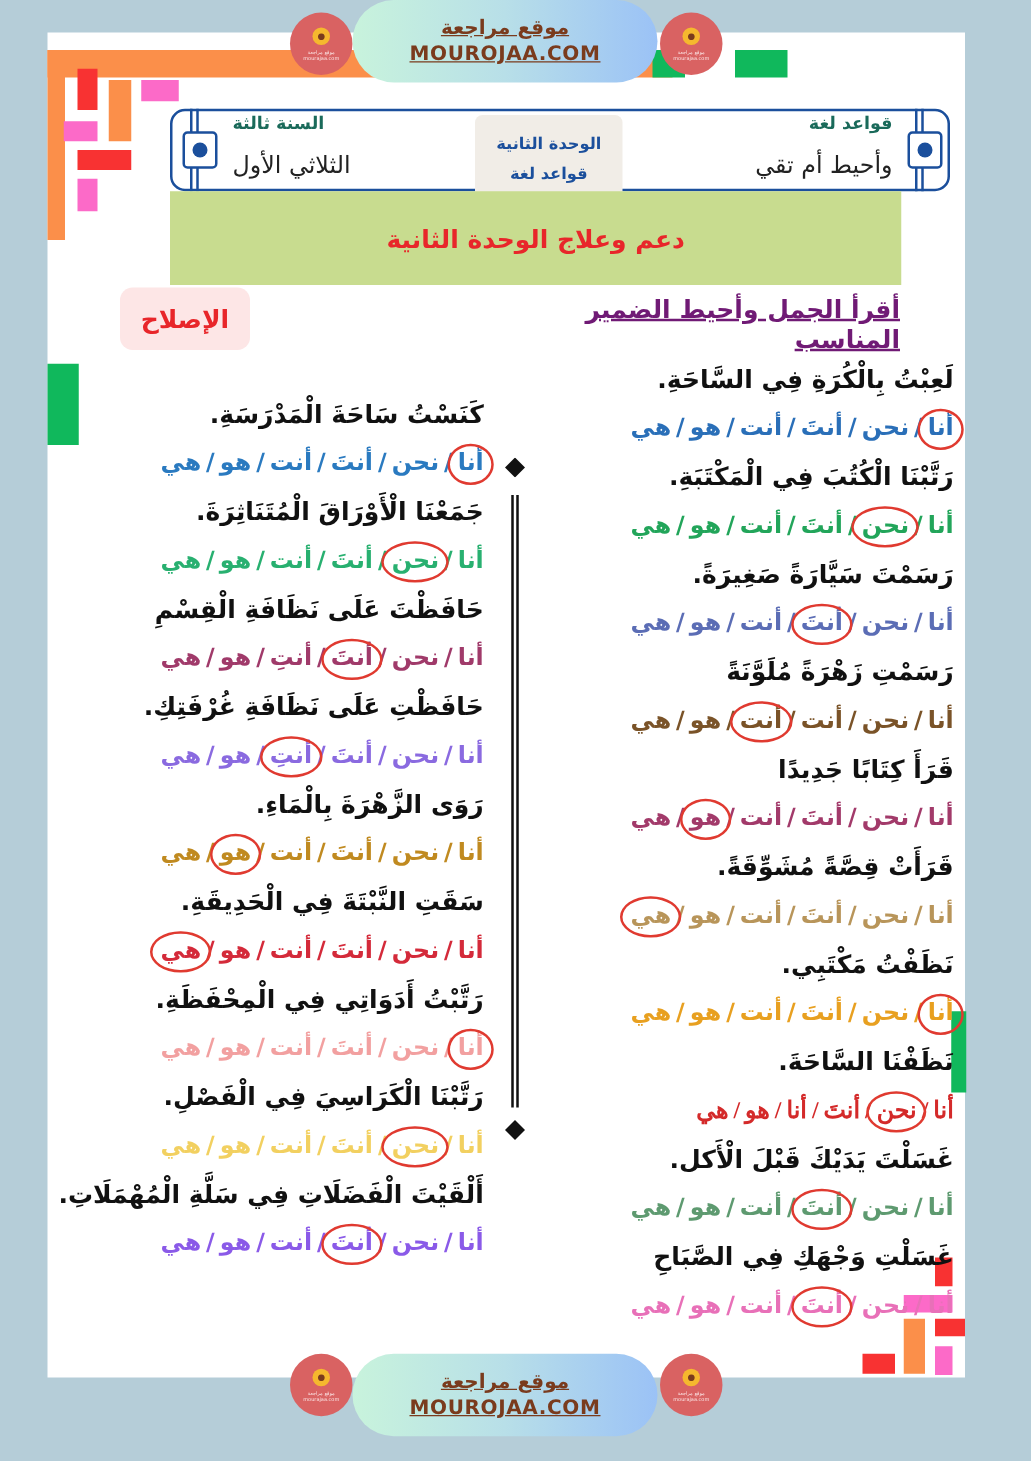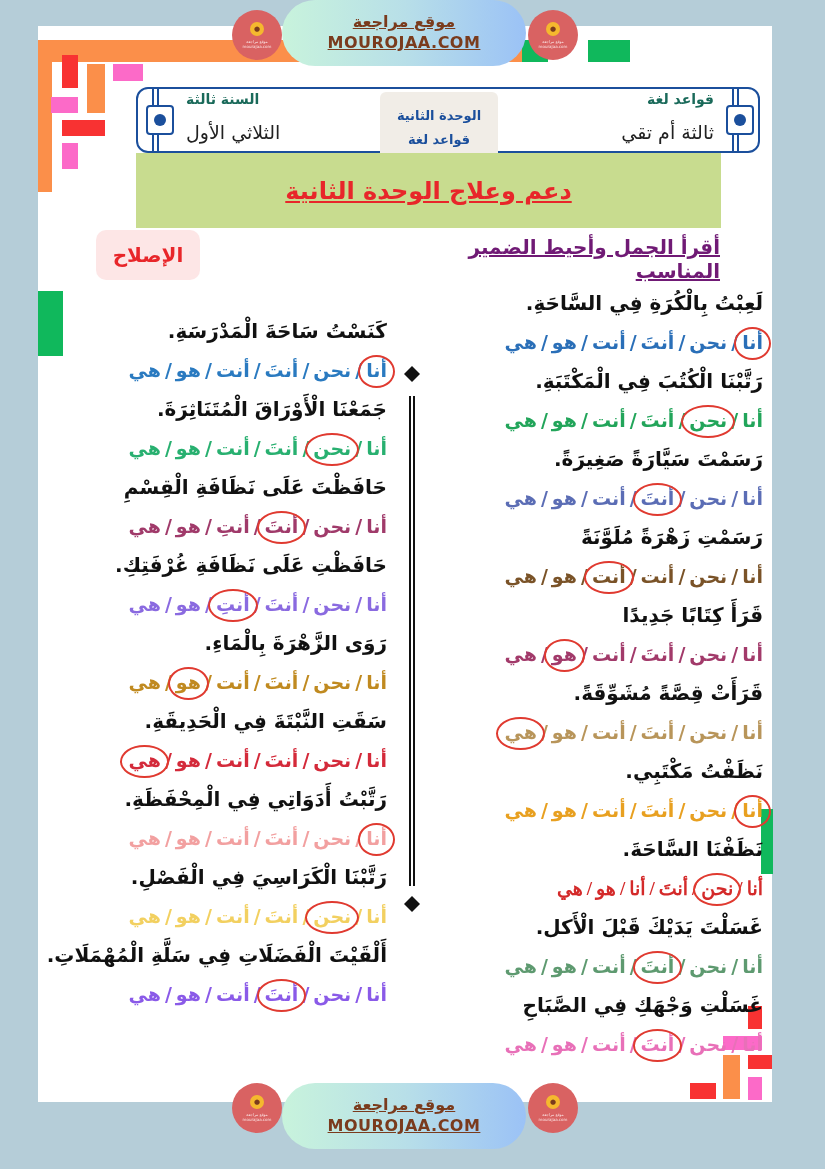--- a/index.html
+++ b/index.html
@@ -22,21 +22,21 @@
   .hdr-knob .box { position:absolute; left:0; top:18px; width:24px; height:26px; border:2.5px solid #1b4f9c; border-radius:4px; background:#fff; display:flex; align-items:center; justify-content:center; }
   .hdr-knob .box span { width:12px; height:12px; border-radius:50%; background:#1b4f9c; display:block; }
   .hdr-text { position:absolute; direction:rtl; font-weight:bold; }
   .hdr-title { color:#1a6a5a; font-size:14px; }
   .hdr-sub { color:#222; font-size:19px; font-weight:normal; }
   .hdr-center { position:absolute; left:242px; top:3px; width:118px; height:71px; background:#f1ede7; border-radius:6px; display:flex; flex-direction:column; align-items:center; justify-content:center; direction:rtl; }
   .hdr-center span { color:#1b4f9c; font-weight:bold; font-size:13px; line-height:24px; }
 
   .banner { position:absolute; left:136px; top:153px; width:585px; height:75px; background:#c8dc8f;
     display:flex; align-items:center; justify-content:center; }
-  .banner-title { color:#e8262a; font-size:24px; font-weight:bold; text-decoration:underline; direction:rtl; }
+  .banner-title { color:#e8262a; font-size:20px; font-weight:bold; direction:rtl; }
 
   .correction { position:absolute; left:96px; top:230px; width:104px; height:50px; background:#fde6e6; border-radius:10px;
     display:flex; align-items:center; justify-content:center; color:#e8262a; font-size:20px; font-weight:bold; direction:rtl; }
   .instruction { position:absolute; left:378px; top:235px; width:342px; text-align:right; direction:rtl;
     color:#701a75; font-size:20px; font-weight:bold; text-decoration:underline; }
 
   .col { position:absolute; direction:rtl; text-align:right; }
   .col-right { right:62px; top:284px; width:330px; }
   .col-left { right:438px; top:312px; width:350px; }
   .item { margin:0; }
@@ -95,21 +95,21 @@
         <span></span>
       </div>
   </div>
   <div class="hdr-knob" style="left:8px;">
     <div class="rail"></div>
     <div class="box">
         <span></span>
       </div>
   </div>
   <div class="hdr-text hdr-title" style="right:44px;top:2px;">قواعد لغة</div>
-  <div class="hdr-text hdr-sub" style="right:44px;top:32px;">ثالثة أم تقي</div>
+  <div class="hdr-text hdr-sub" style="right:44px;top:32px;">وأحيط أم تقي</div>
   <div class="hdr-center">
     <span>الوحدة الثانية</span>
     <span>قواعد لغة</span>
   </div>
   <div class="hdr-text hdr-title" style="left:48px;top:2px;">السنة ثالثة</div>
   <div class="hdr-text hdr-sub" style="left:48px;top:32px;">الثلاثي الأول</div>
 </div>
 
 <div class="banner">
   <div class="banner-title">دعم وعلاج الوحدة الثانية</div>

